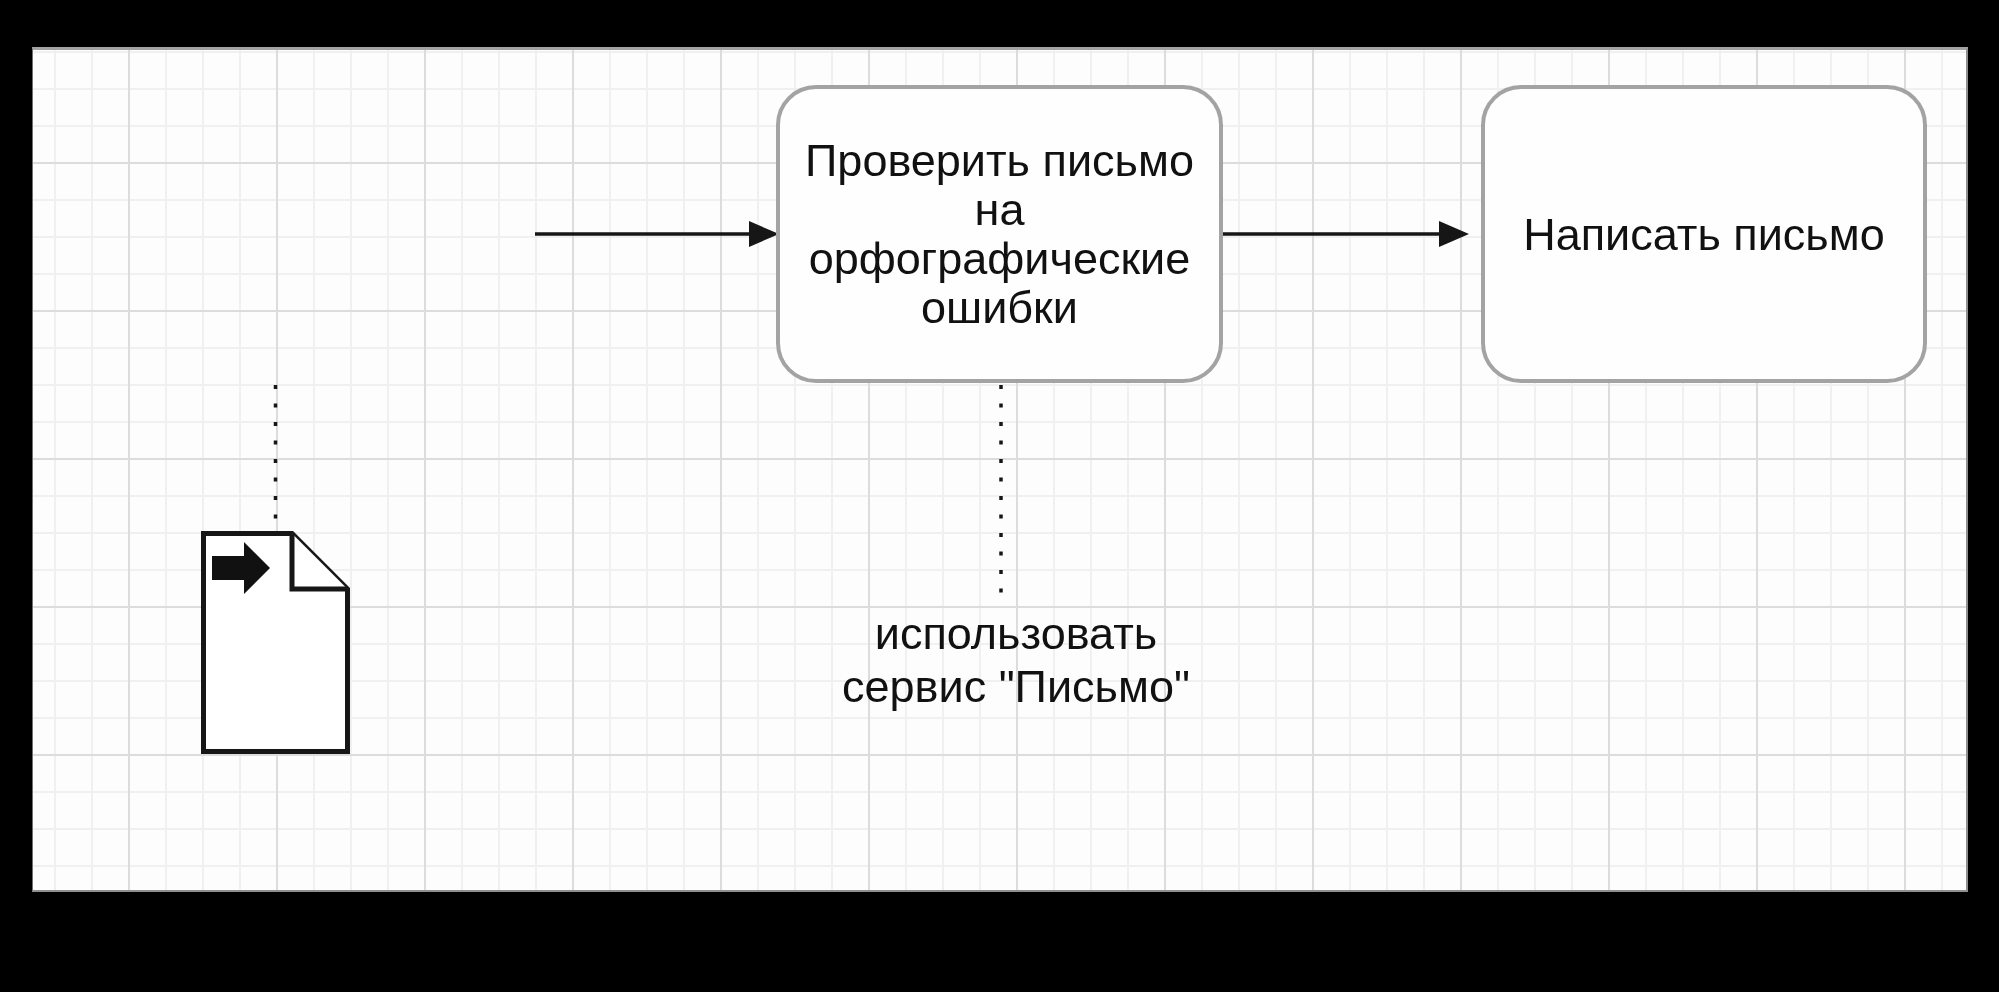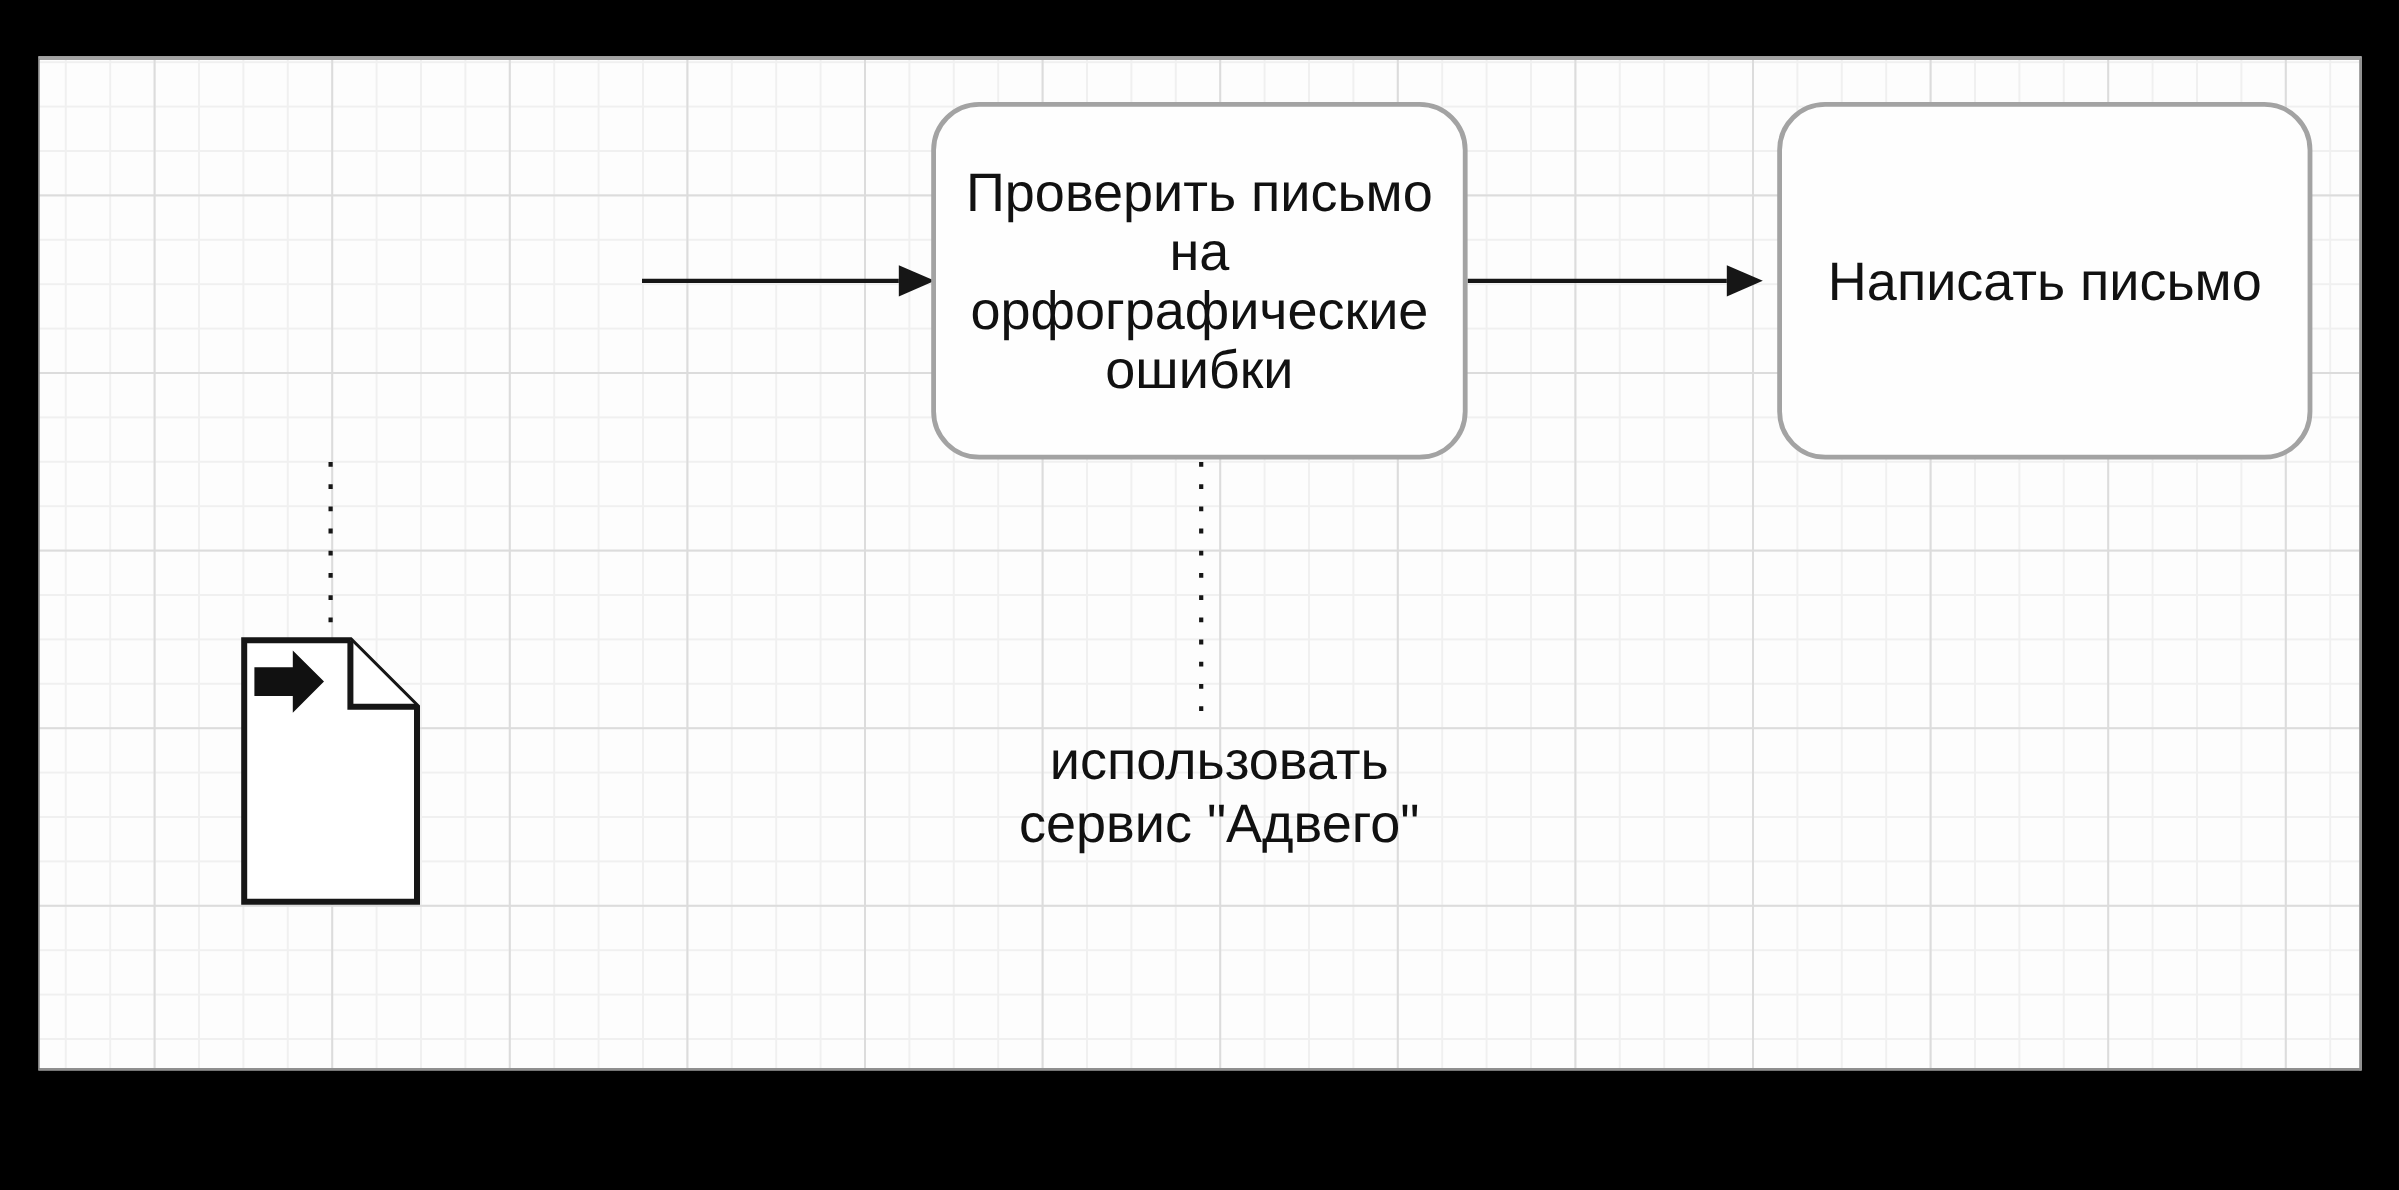--- a/index.html
+++ b/index.html
@@ -117,15 +117,15 @@
 орфографические
 ошибки</span>
   </div>
 
   <div class="node node-3">
     <span>Написать письмо</span>
   </div>
 
 
   <div class="floating-label annotation-label">использовать
-сервис "Адвего"</div>
+сервис "Письмо"</div>
 
 </div>
 
 </body></html>

